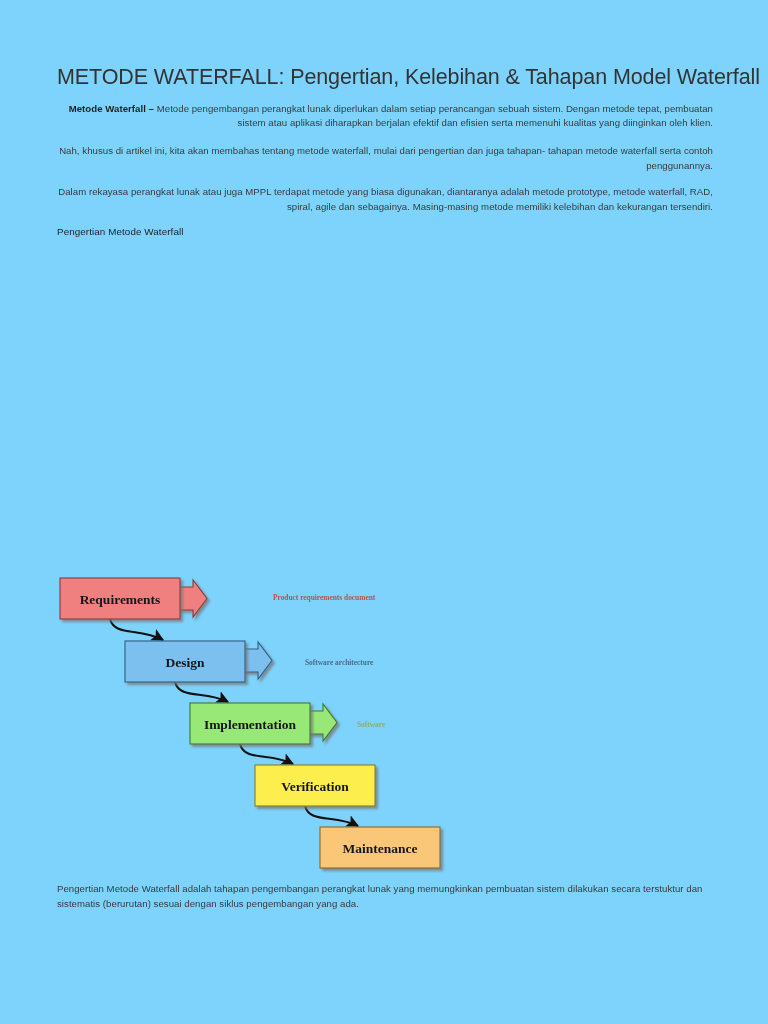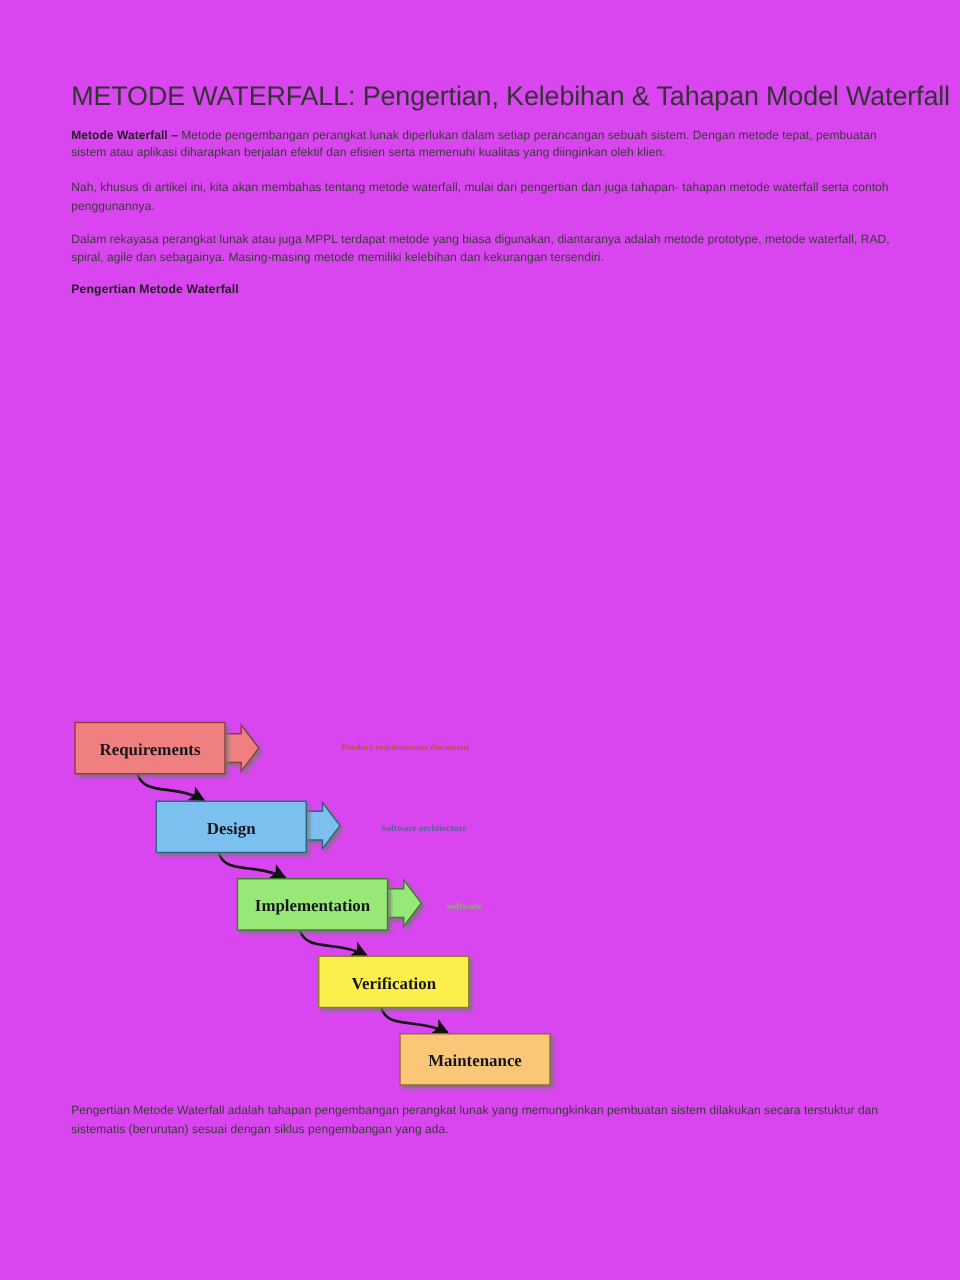--- a/index.html
+++ b/index.html
@@ -15,21 +15,21 @@
     font-family: "Liberation Sans", sans-serif;
     color: #262626;
     overflow: hidden;
   }
 
   .page {
     position: absolute;
     left: 0; top: 0;
     width: 768px;
     height: 1024px;
-    background: #d946ef;
+    background: #7dd3fc;
   }
 
   .content {
     position: absolute;
     left: 57px;
     top: 64px;
     width: 656px;
   }
 
   .doc-title {
@@ -41,33 +41,33 @@
     line-height: 1.25;
     margin: 0 0 11px 0;
     white-space: nowrap;
   }
 
   .para {
     font-size: 9.6px;
     line-height: 14.6px;
     color: #3a3a3a;
     margin: 0 0 12px 0;
-    text-align: left;
+    text-align: right;
     letter-spacing: 0.05px;
   }
   .para.tight { margin-bottom: 13px; }
 
   .lead-bold {
     font-weight: bold;
     color: #1f1f1f;
   }
 
   .sub-head {
     font-size: 9.8px;
-    font-weight: bold;
+    font-weight: normal;
     color: #1f1f1f;
     margin: 0;
     letter-spacing: 0.1px;
   }
 
   
   .diagram-wrap {
     position: absolute;
     left: 57px;
     top: 565px;

